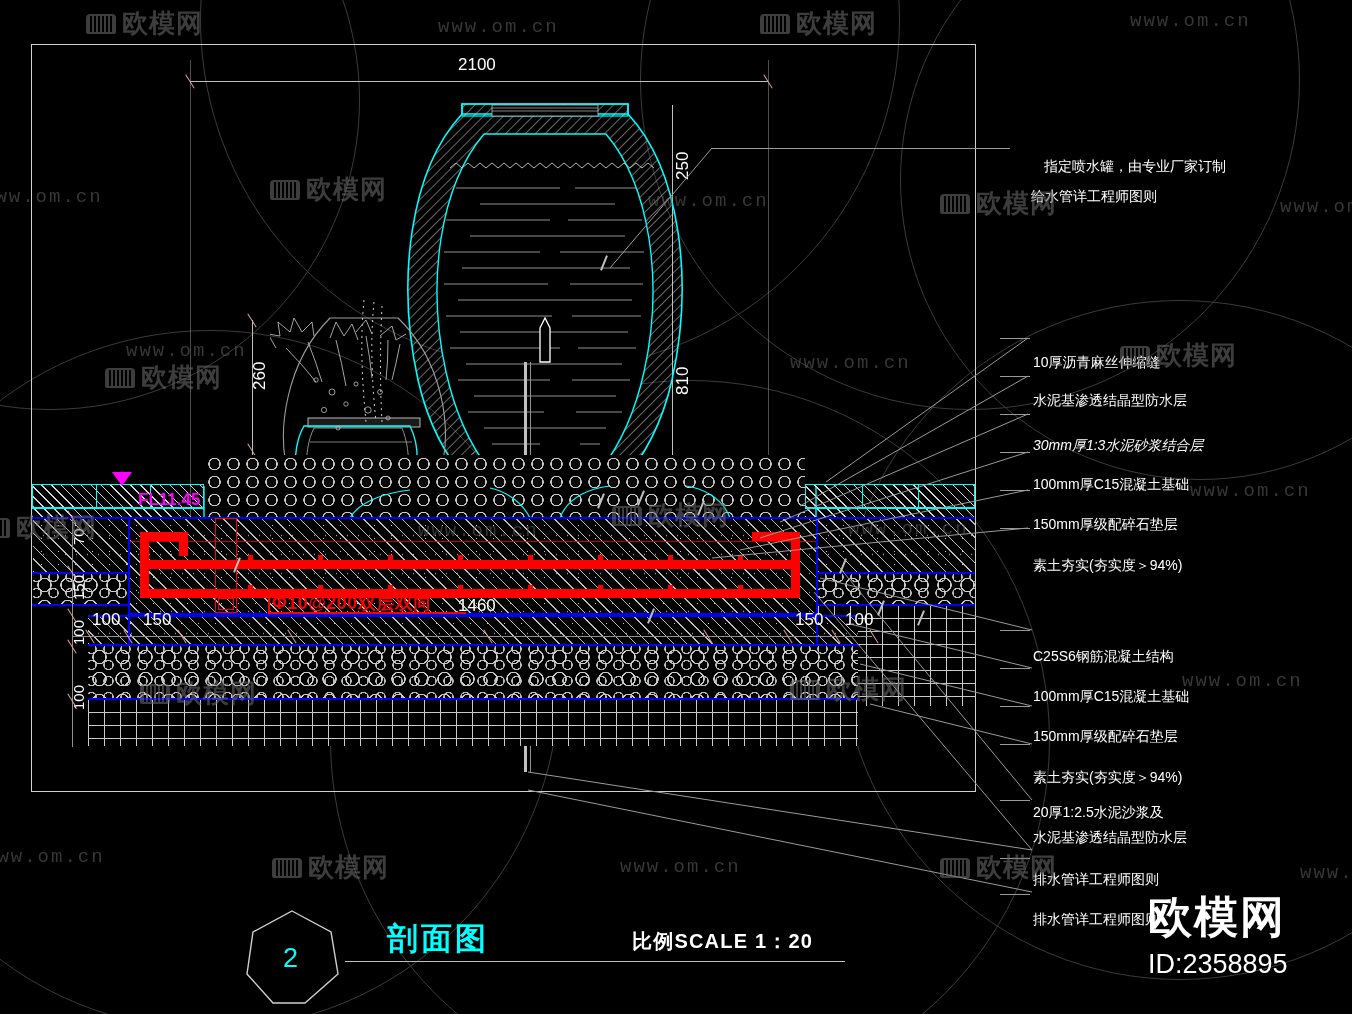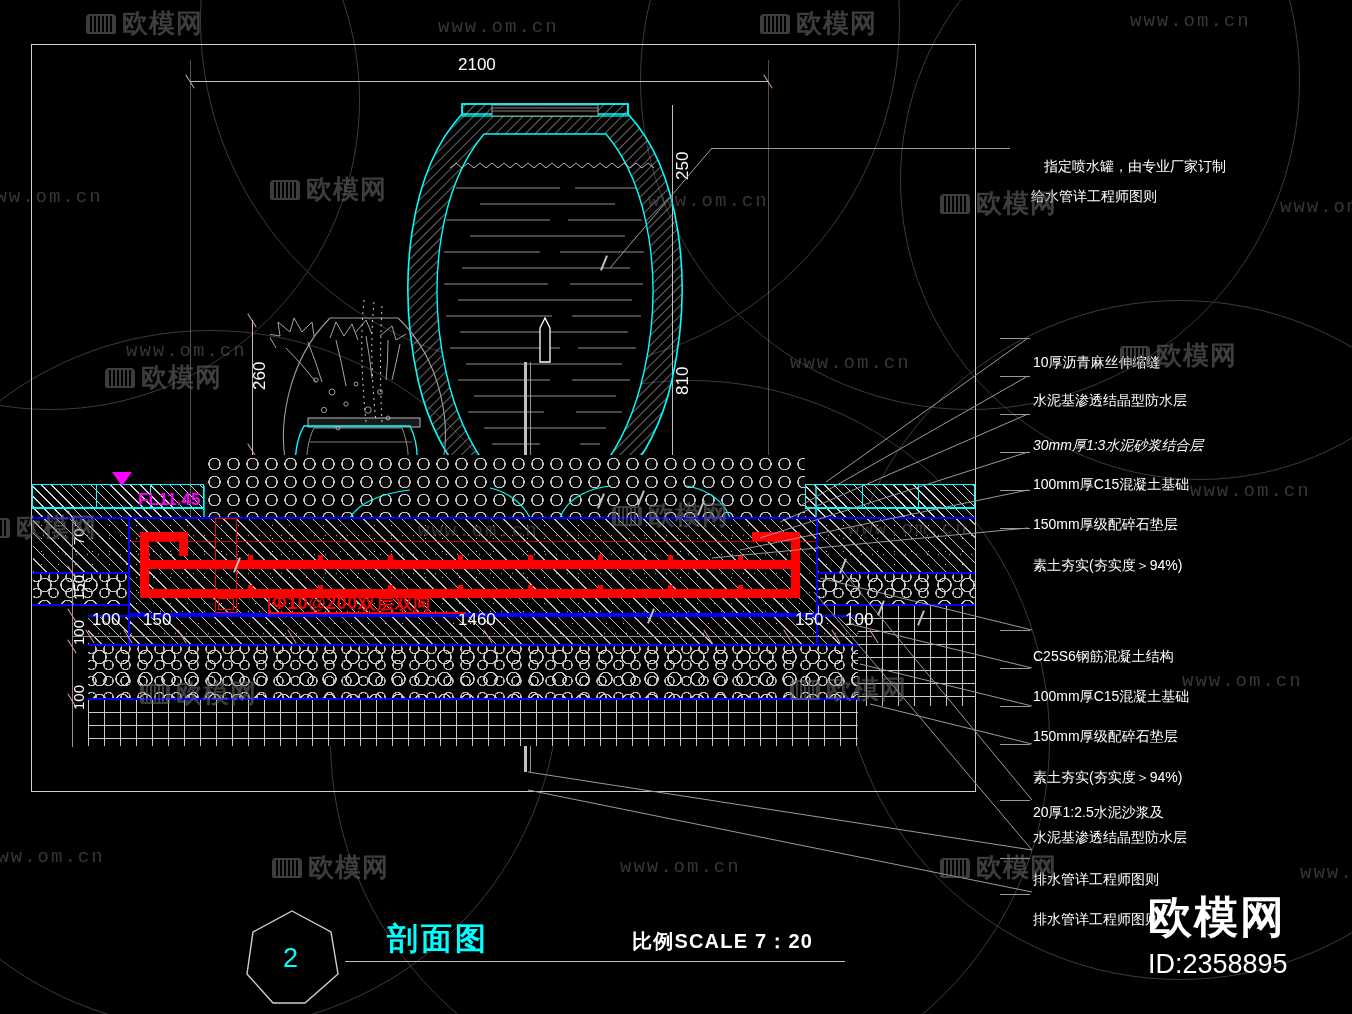--- a/index.html
+++ b/index.html
@@ -417,21 +417,21 @@
   <div class="dimtxt v" style="left:70px; top:710px; font-size:15px;">100</div>
   <div class="tickx" style="left:64px; top:517px; transform:rotate(58deg);"></div>
   <div class="tickx" style="left:64px; top:572px; transform:rotate(58deg);"></div>
   <div class="tickx" style="left:64px; top:615px; transform:rotate(58deg);"></div>
   <div class="tickx" style="left:64px; top:646px; transform:rotate(58deg);"></div>
   <div class="tickx" style="left:64px; top:700px; transform:rotate(58deg);"></div>
 
   <div class="ln-thin" style="left:72px; top:636px; width:800px; height:1px;"></div>
   <div class="dimtxt" style="left:92px; top:610px;">100</div>
   <div class="dimtxt" style="left:143px; top:610px;">150</div>
-  <div class="dimtxt" style="left:458px; top:610px;">1460</div>
+  <div class="dimtxt" style="left:458px; top:596px;">1460</div>
   <div class="dimtxt" style="left:795px; top:610px;">150</div>
   <div class="dimtxt" style="left:845px; top:610px;">100</div>
   <div class="tickx" style="left:82px; top:636px; transform:rotate(58deg);"></div>
   <div class="tickx" style="left:120px; top:636px; transform:rotate(58deg);"></div>
   <div class="tickx" style="left:174px; top:636px; transform:rotate(58deg);"></div>
   <div class="tickx" style="left:284px; top:636px; transform:rotate(58deg);"></div>
   <div class="tickx" style="left:480px; top:636px; transform:rotate(58deg);"></div>
   <div class="tickx" style="left:700px; top:636px; transform:rotate(58deg);"></div>
   <div class="tickx" style="left:780px; top:636px; transform:rotate(58deg);"></div>
   <div class="tickx" style="left:828px; top:636px; transform:rotate(58deg);"></div>
@@ -523,21 +523,21 @@
   <div class="note" style="left:1033px; top:803px;">水泥基渗透结晶型防水层</div>
 
   <div class="note" style="left:1033px; top:845px;">排水管详工程师图则</div>
   <div class="note" style="left:1033px; top:885px;">排水管详工程师图则</div>
 
   <svg class="abs" style="left:243px; top:908px; width:98px; height:98px;" viewBox="0 0 98 98">
     <polygon points="49,3 88,24 95,66 62,95 30,95 4,66 10,24" fill="none" stroke="#cfcfcf" stroke-width="1.4"></polygon>
   </svg>
   <div class="hept-num" style="left:283px; top:943px;">2</div>
   <div class="title-cn" style="left:387px; top:918px;">剖面图</div>
-  <div class="title-scale" style="left:632px; top:928px;">比例SCALE  7：20</div>
+  <div class="title-scale" style="left:632px; top:928px;">比例SCALE  1：20</div>
   <div class="ln" style="left:345px; top:961px; width:500px; height:1px;"></div>
 
   <div class="wm" style="left:86px; top:6px;">
     <span class="sofa"></span>
     <span>欧模网</span>
   </div>
   <div class="wm" style="left:760px; top:6px;">
     <span class="sofa"></span>
     <span>欧模网</span>
   </div>

